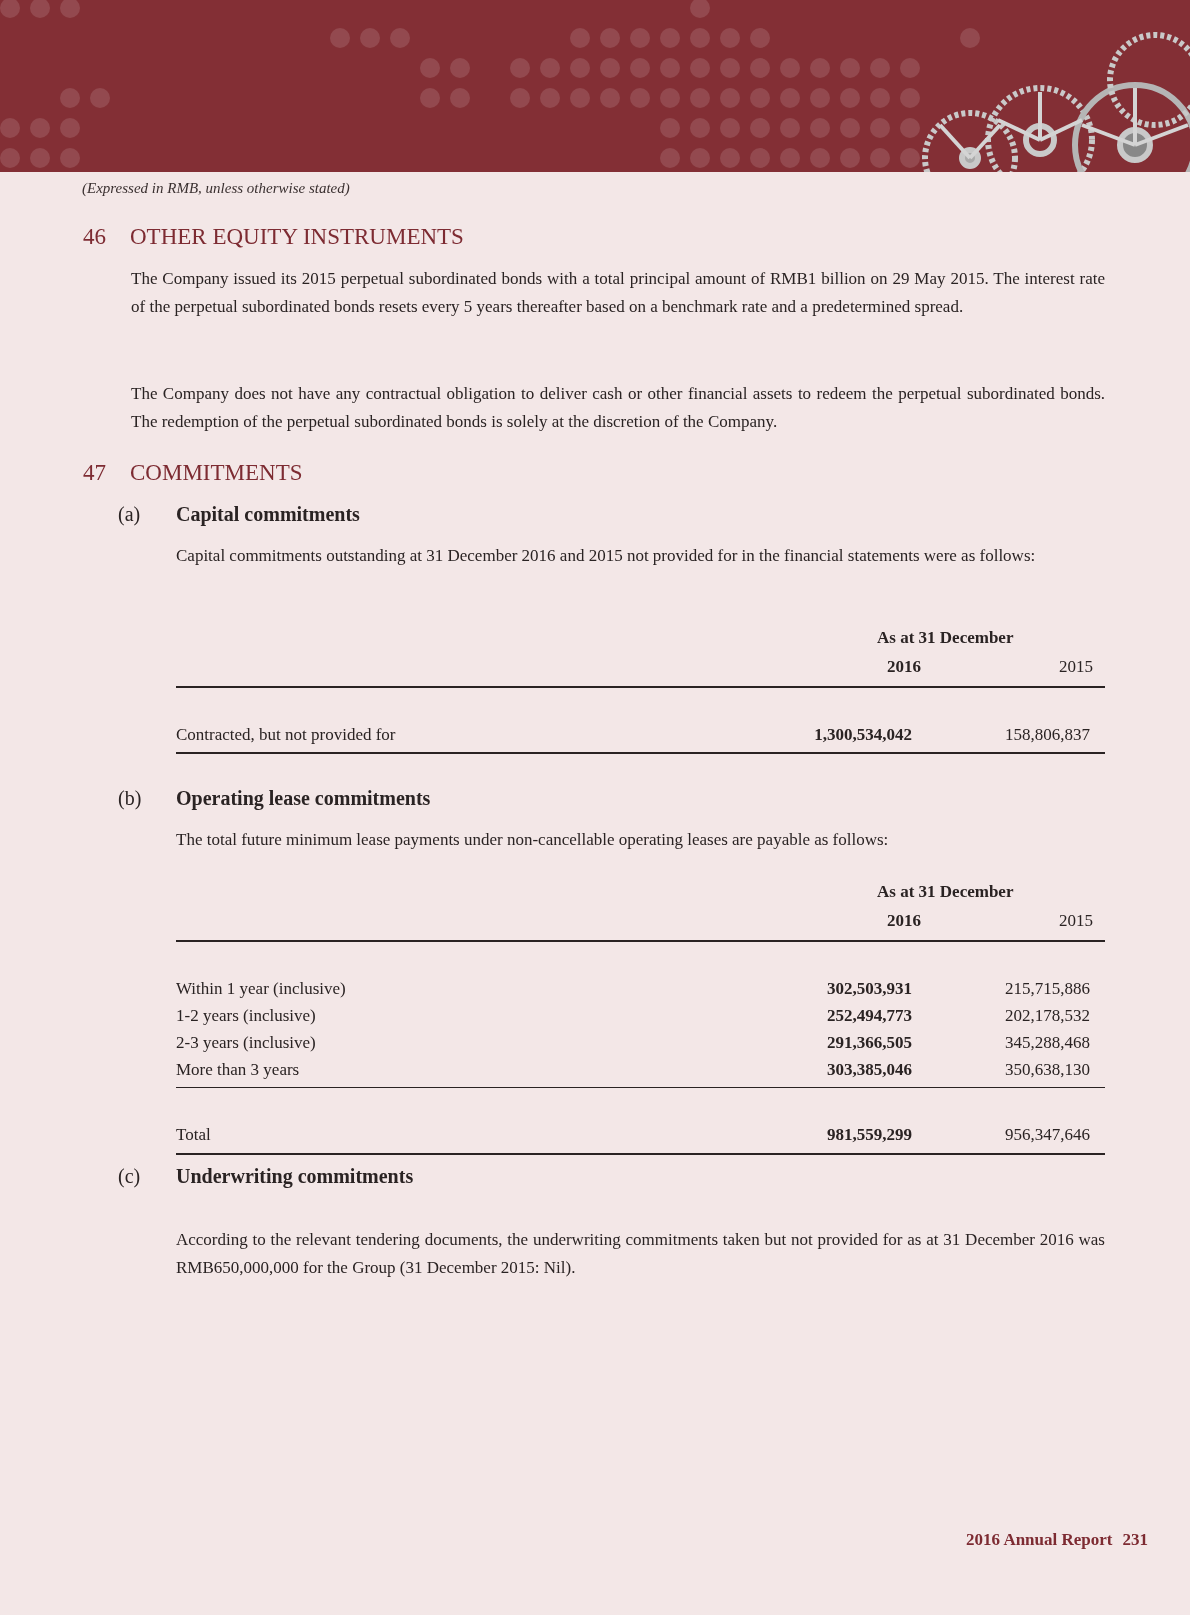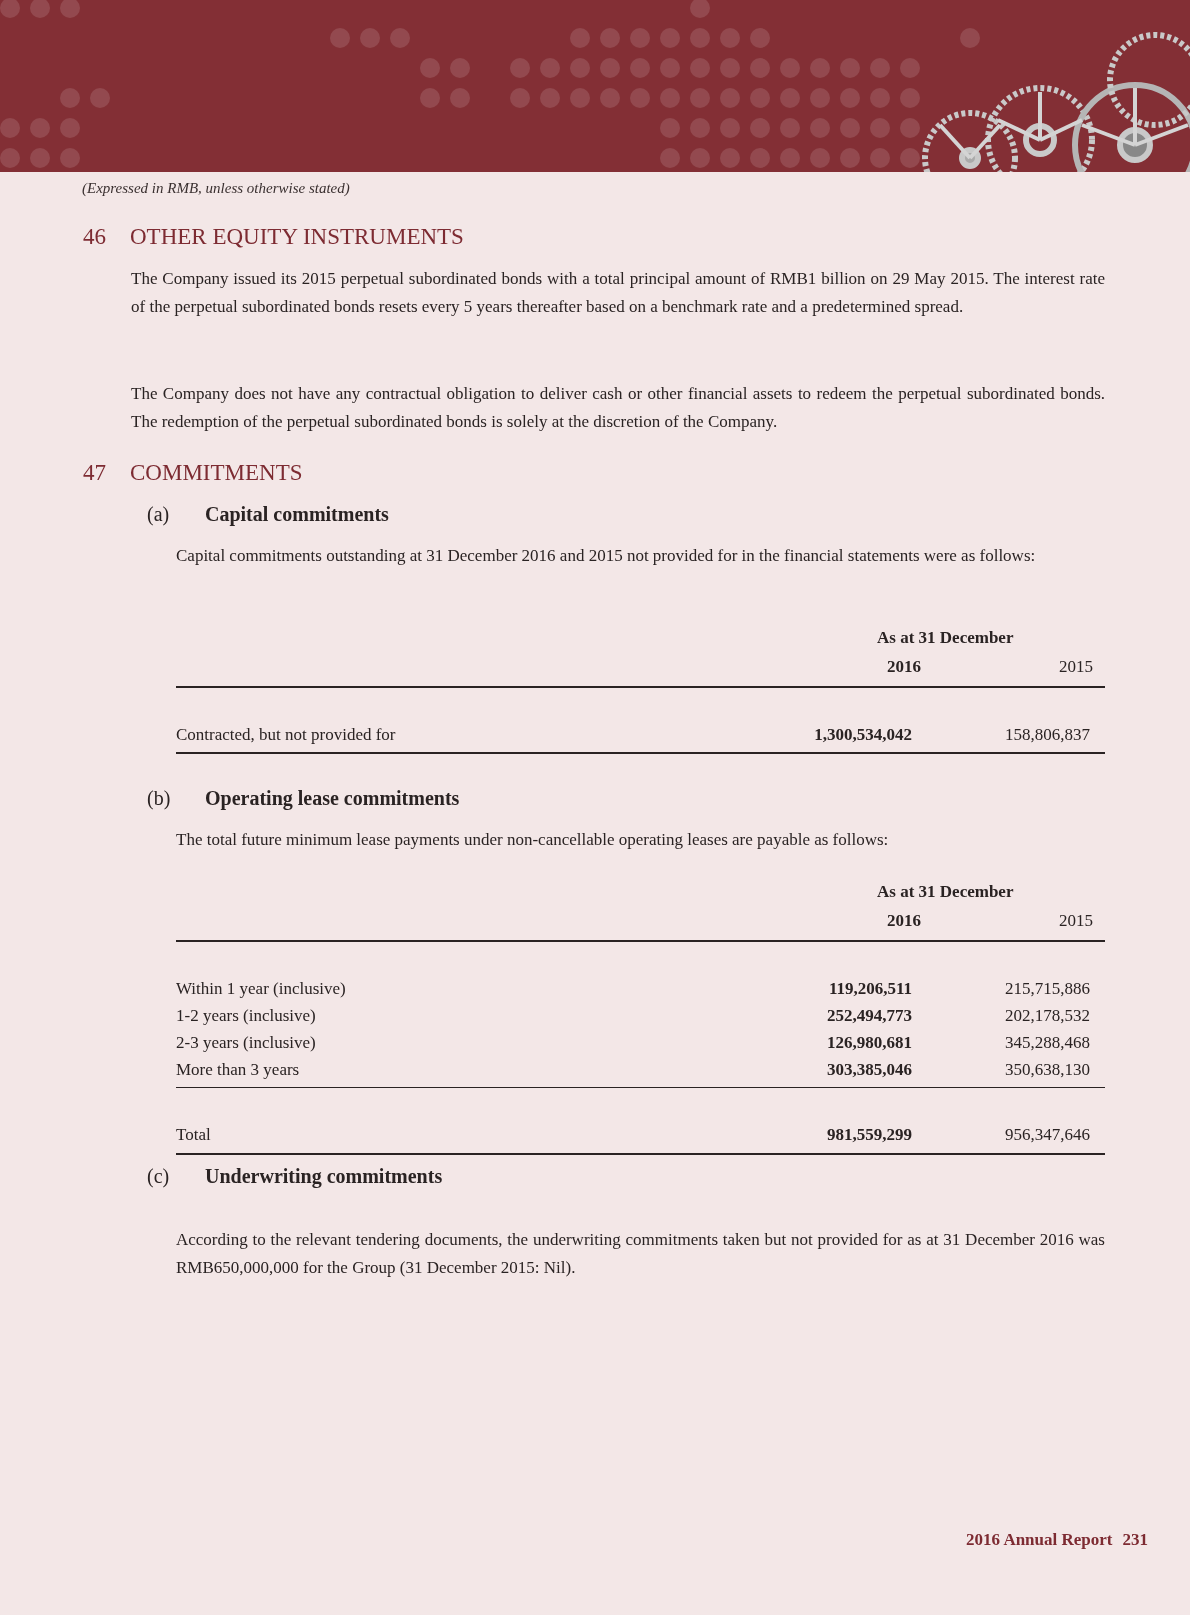--- a/index.html
+++ b/index.html
@@ -6,21 +6,21 @@
   body { width:1190px; height:1615px; background:#f3e7e7; position:relative; overflow:hidden;
          font-family:"Liberation Serif","DejaVu Serif",serif; color:#2a2323; }
   .banner { position:absolute; left:0; top:0; width:1190px; height:172px; background:#832f35; overflow:hidden; }
   .dot { position:absolute; width:20px; height:20px; border-radius:50%; background:rgba(255,255,255,0.13); }
   .banner-title { position:absolute; left:83px; top:108px; font-size:45px; color:#fff; letter-spacing:-0.5px; }
   .gears { position:absolute; right:0; top:30px; width:280px; height:142px; }
   .subtitle { position:absolute; left:82px; top:180px; font-style:italic; font-size:15px; color:#3a3030; }
   .sec-head { position:absolute; left:83px; font-size:23px; color:#7d2b32; }
   .sec-head .num { display:inline-block; width:47px; }
   .para { position:absolute; left:131px; width:974px; font-size:17px; line-height:28px; text-align:justify; }
-  .sub-head { position:absolute; left:118px; font-size:20px; font-weight:bold; color:#2a2323;margin-left:29px; }
+  .sub-head { position:absolute; left:118px; font-size:20px; font-weight:bold; color:#2a2323; }
   .sub-head .lbl { display:inline-block; width:58px; font-weight:normal; }
   .sub-para { position:absolute; left:176px; width:929px; font-size:17px; line-height:28px; text-align:justify; }
   .tbl { position:absolute; left:176px; width:929px; font-size:17px; }
   .col-head { position:absolute; font-weight:bold; font-size:17px; }
   .yr { position:absolute; font-size:17px; text-align:right; width:120px; }
   .rule { position:absolute; left:0; width:929px; background:#2a2323; }
   .row { position:absolute; left:0; width:929px; height:24px; }
   .row .label { position:absolute; left:0; }
   .row .v16 { position:absolute; right:193px; font-weight:bold; }
   .row .v15 { position:absolute; right:15px; }
@@ -163,31 +163,31 @@
 </div>
 <div class="sub-para" style="top:826px;">The total future minimum lease payments under non-cancellable operating leases are payable as follows:</div>
 
 <div class="tbl" style="top:882px; height:280px;">
   <div class="col-head" style="left:701px; top:0;">As at 31 December</div>
   <div class="yr" style="left:625px; top:29px; font-weight:bold;">2016</div>
   <div class="yr" style="left:797px; top:29px;">2015</div>
   <div class="rule" style="top:58px; height:2px;"></div>
   <div class="row" style="top:97px;">
     <span class="label">Within 1 year (inclusive)</span>
-    <span class="v16">119,206,511</span>
+    <span class="v16">302,503,931</span>
     <span class="v15">215,715,886</span>
   </div>
   <div class="row" style="top:124px;">
     <span class="label">1-2 years (inclusive)</span>
     <span class="v16">252,494,773</span>
     <span class="v15">202,178,532</span>
   </div>
   <div class="row" style="top:151px;">
     <span class="label">2-3 years (inclusive)</span>
-    <span class="v16">126,980,681</span>
+    <span class="v16">291,366,505</span>
     <span class="v15">345,288,468</span>
   </div>
   <div class="row" style="top:178px;">
     <span class="label">More than 3 years</span>
     <span class="v16">303,385,046</span>
     <span class="v15">350,638,130</span>
   </div>
   <div class="rule" style="top:205px; height:1px;"></div>
   <div class="row" style="top:243px;">
     <span class="label">Total</span>

